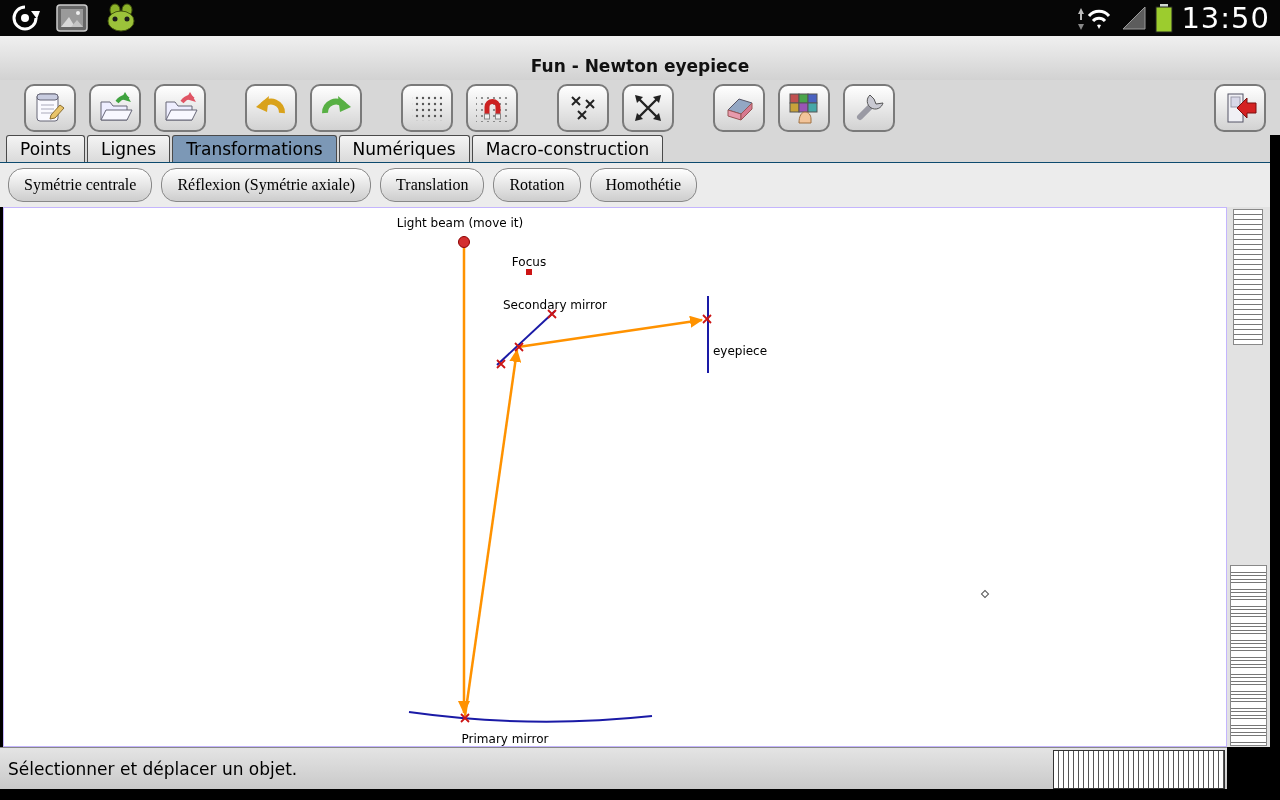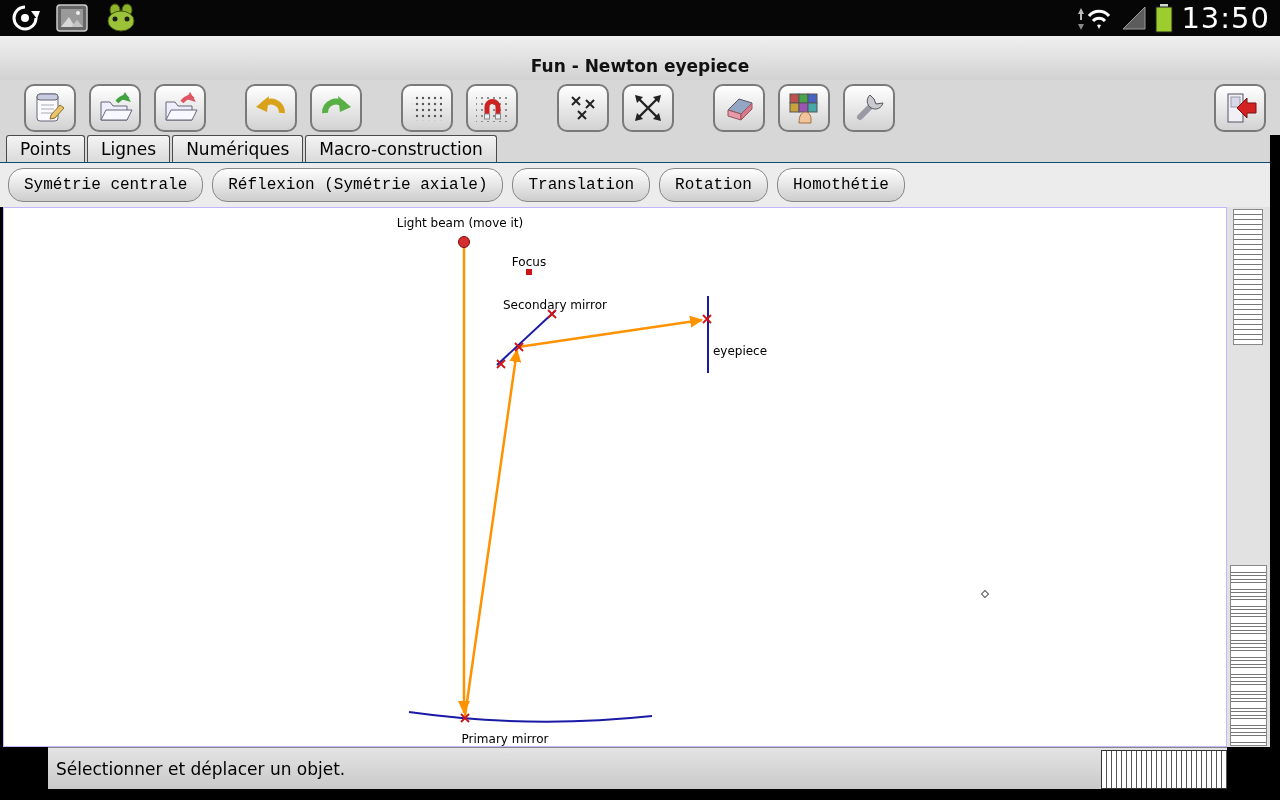--- a/index.html
+++ b/index.html
@@ -33,35 +33,35 @@
   .tab { height:27px; display:flex; align-items:center; padding:0 13px; font-size:17px; color:#000;
     background:linear-gradient(#f4f4f4,#dadada); border:1px solid #4a4a4a; border-bottom:none;
     margin-right:2px; border-radius:3px 3px 0 0; cursor:pointer; }
   .tab.selected { background:#7c98b6; }
 
   
   .sub-row { position:absolute; left:0; top:163px; width:1280px; height:44px; background:#ececec;
     display:flex; align-items:center; padding-left:8px; gap:9px; }
   .pill { height:30px; padding:16px 15px; border:1px solid #888; border-radius:15px;
     background:linear-gradient(#ffffff,#cdcdcd); font-size:16px; color:#000;
-    display:flex; align-items:center; font-family:Liberation Mono, monospace; cursor:pointer; white-space:nowrap; }
+    display:flex; align-items:center; font-family:Liberation Serif, serif; cursor:pointer; white-space:nowrap; }
 
   
   .canvas { position:absolute; left:3px; top:207px; width:1224px; height:540px; background:#fff; border:1px solid #c4b5fd; }
   .right-panel { position:absolute; left:1227px; top:207px; width:43px; height:540px; background:#e2e2e2; }
   .vscroll { position:absolute; border:1px solid #888; }
   .vscroll.top { left:6px; top:2px; width:30px; height:136px;
     background:repeating-linear-gradient(to bottom,#fff 0,#fff 4px,#777 4px,#777 5px); }
   .vscroll.bottom { left:3px; top:358px; width:37px; height:181px;
     background:repeating-linear-gradient(to bottom,#fff 0,#fff 2.6px,#777 2.6px,#777 3.4px); }
 
   
   .bottom-status { position:absolute; left:0; top:747px; width:1227px; height:42px;
     background:linear-gradient(#e4e4e4,#c9c9c9); border-top:1px solid #888;
-    display:flex; align-items:center; padding-left:8px;margin-left:48px; }
+    display:flex; align-items:center; padding-left:8px; }
   .status-msg { font-size:17px; color:#000; }
   .hscroll { position:absolute; left:1053px; top:2px; width:172px; height:39px;
     background:repeating-linear-gradient(to right,#fff 0,#fff 4px,#555 4px,#555 5px); border:1px solid #333; }
 
   .black-right { position:absolute; left:1270px; top:135px; width:10px; height:665px; background:#000; }
   .corner-black { position:absolute; left:1227px; top:747px; width:53px; height:53px; background:#000; }
   .bottom-black { position:absolute; left:0; top:789px; width:1280px; height:11px; background:#000; }
 </style>
 </head>
 <body>
@@ -220,20 +220,21 @@
         <rect x="6" y="4" width="15" height="28" fill="#f0f0f5" stroke="#556"></rect>
         <rect x="9" y="7" width="9" height="10" fill="#d8d8e8" stroke="#99a"></rect>
         <polygon points="34,13 25,13 25,8 15,18 25,28 25,23 34,23" fill="#d42222" stroke="#7a0f0f"></polygon>
       </svg>
     </button>
   </div>
 
   <div class="tab-row">
     <div class="tab">Points</div>
     <div class="tab">Lignes</div>
+    <div class="tab selected">Transformations</div>
     <div class="tab">Numériques</div>
     <div class="tab">Macro-construction</div>
   </div>
 
   <div class="sub-row">
     <button class="pill">Symétrie centrale</button>
     <button class="pill">Réflexion (Symétrie axiale)</button>
     <button class="pill">Translation</button>
     <button class="pill">Rotation</button>
     <button class="pill">Homothétie</button>

